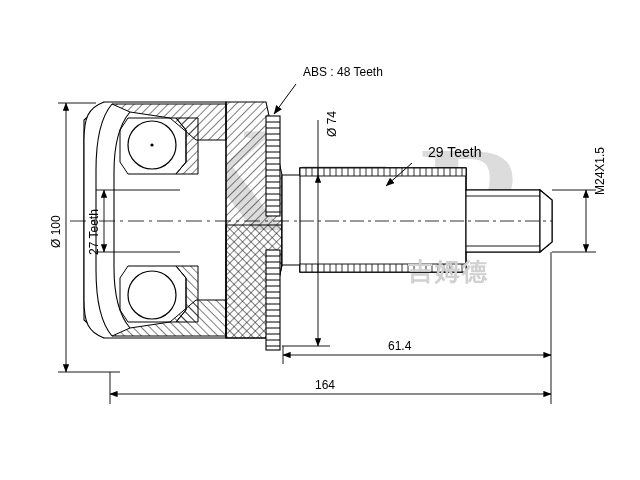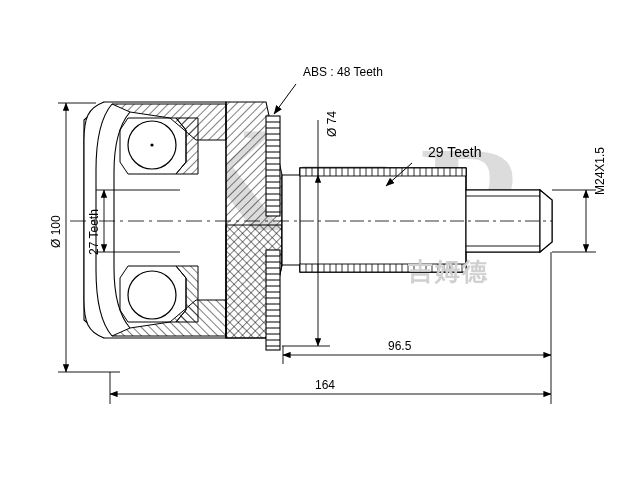--- a/index.html
+++ b/index.html
@@ -303,17 +303,17 @@
   <div class="lbl vert" style="left:326px; top:137px; font-size:12px;">Ø 74</div>
 
   <div class="lbl" style="left:428px; top:145px; font-size:14px;">29 Teeth</div>
 
   <div class="lbl vert" style="left:594px; top:195px; font-size:12px;">M24X1.5</div>
 
   <div class="lbl vert" style="left:50px; top:248px; font-size:12px;">Ø 100</div>
 
   <div class="lbl vert" style="left:88px; top:255px; font-size:12px;">27 Teeth</div>
 
-  <div class="lbl" style="left:388px; top:340px; font-size:12px;">96.5</div>
+  <div class="lbl" style="left:388px; top:340px; font-size:12px;">61.4</div>
 
   <div class="lbl" style="left:315px; top:379px; font-size:12px;text-align:center;">164</div>
 
 </div>
 
 </body></html>

